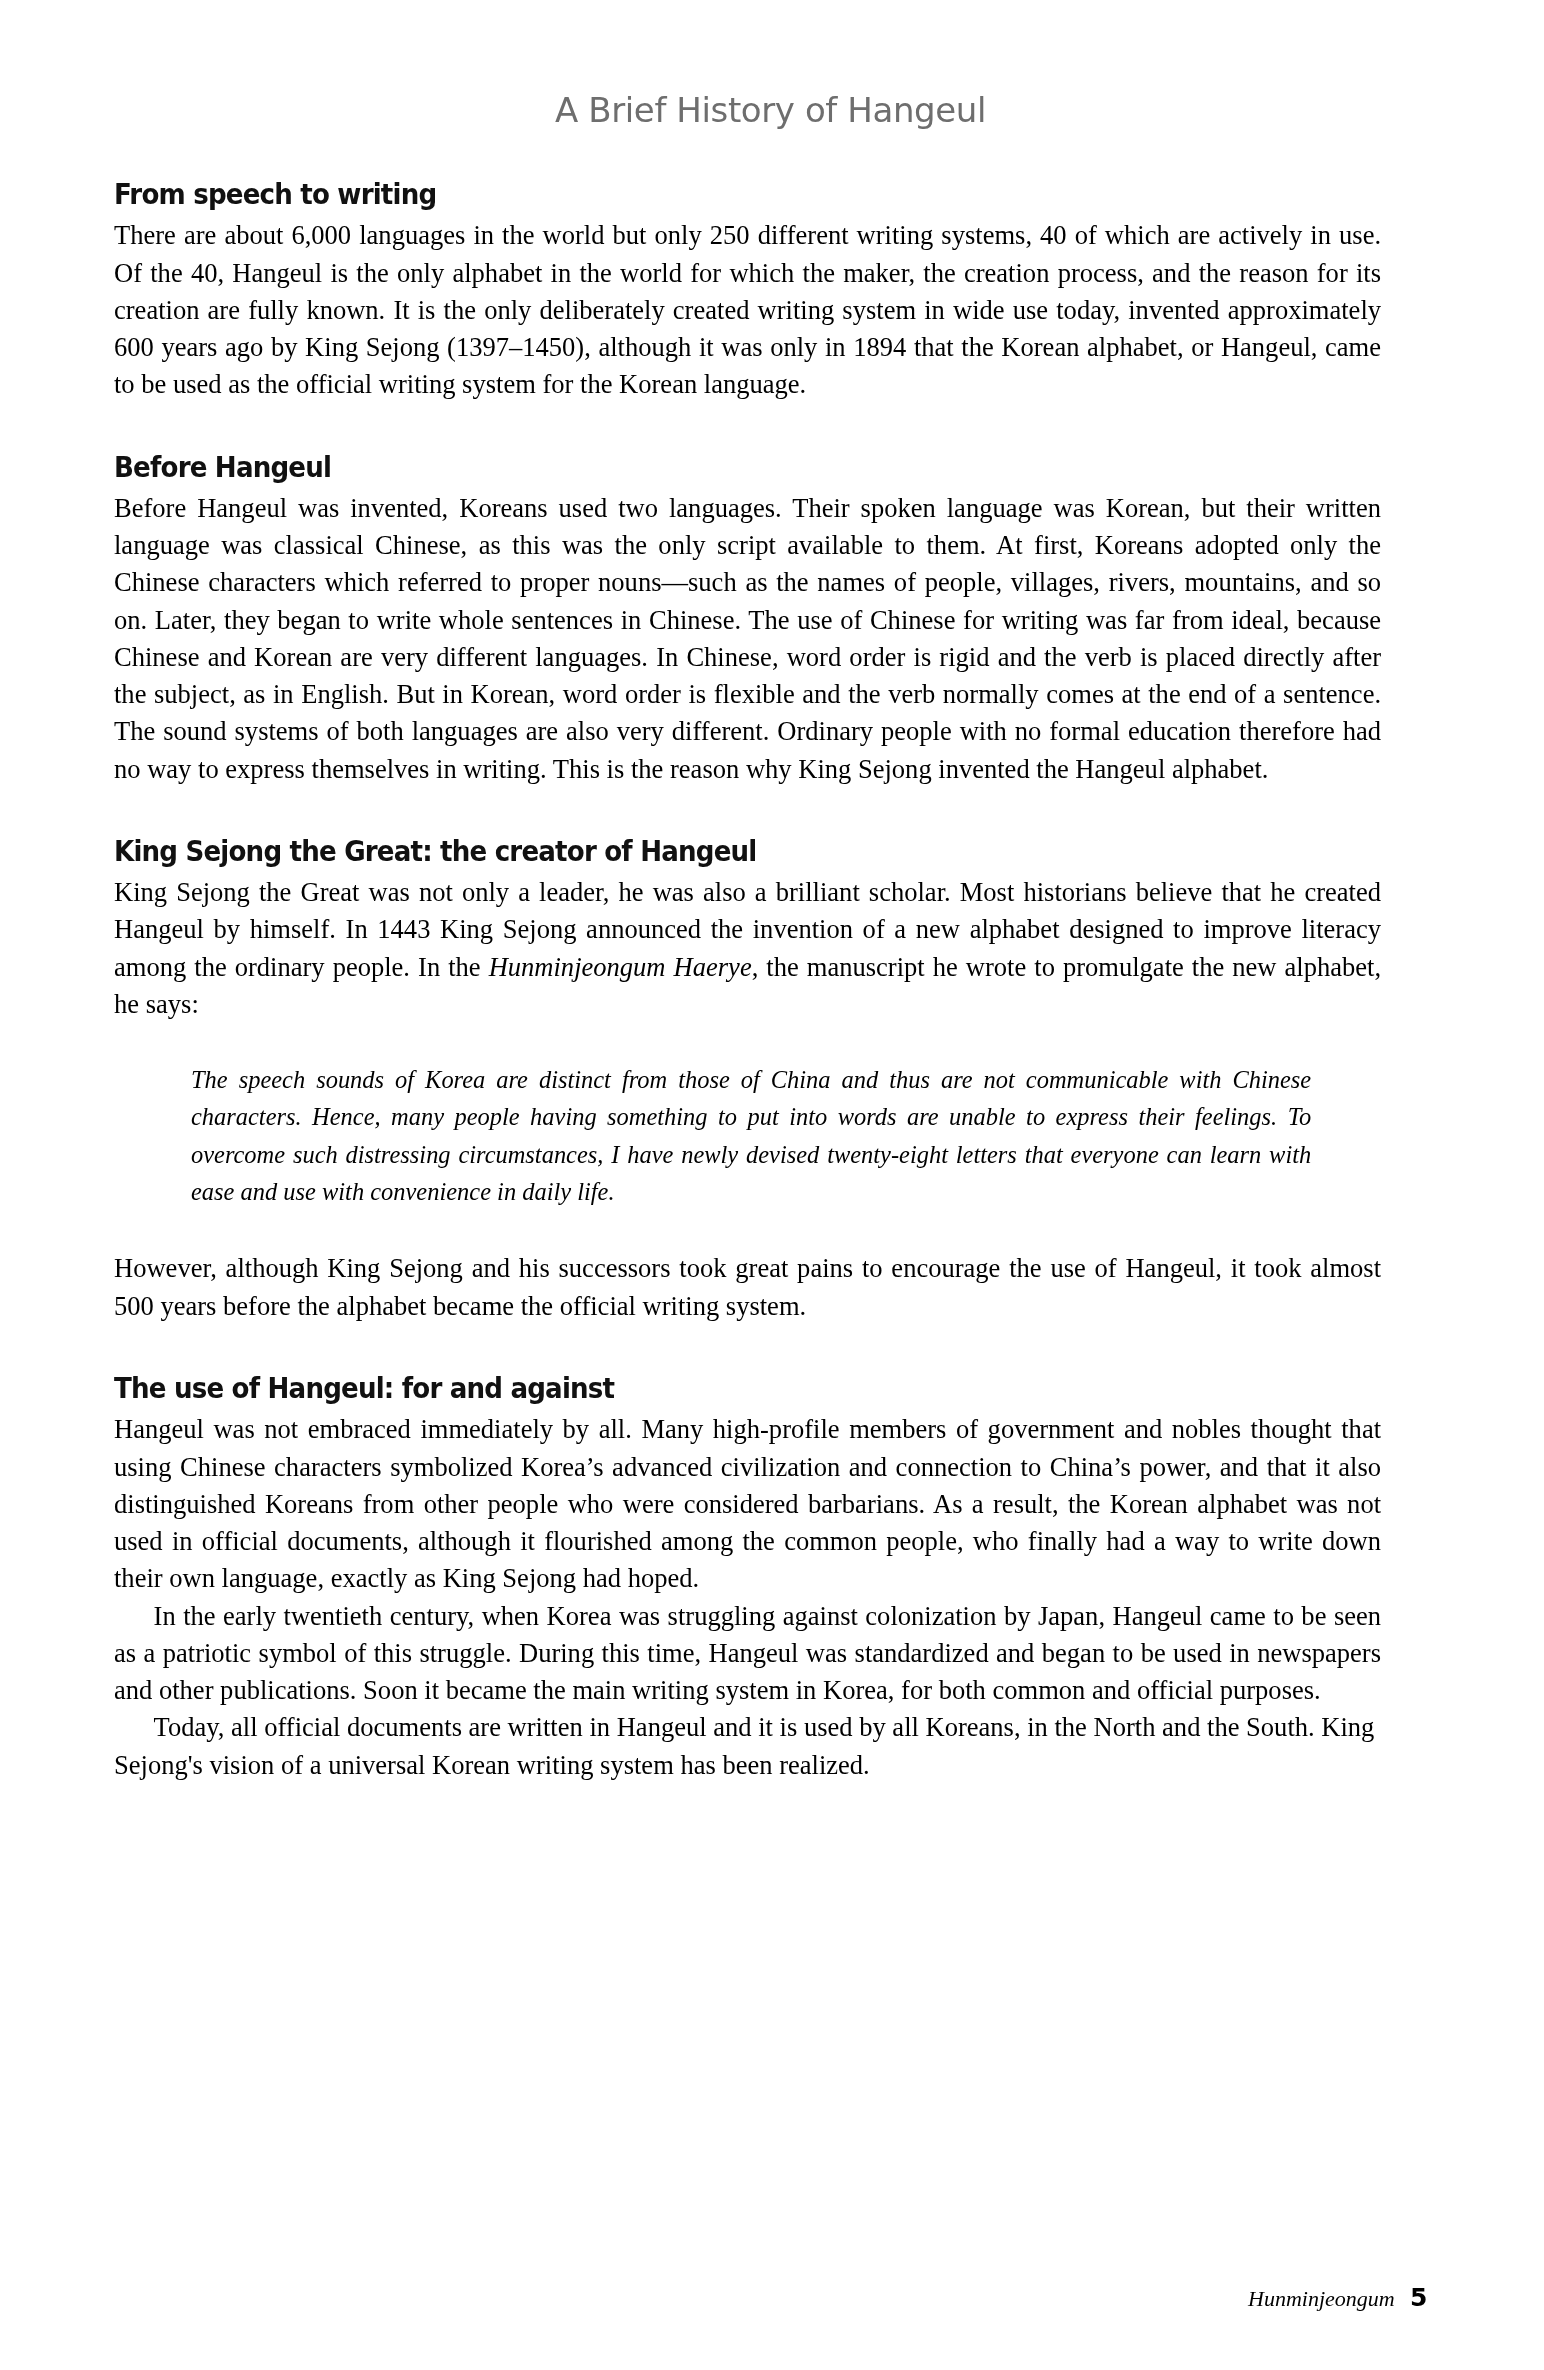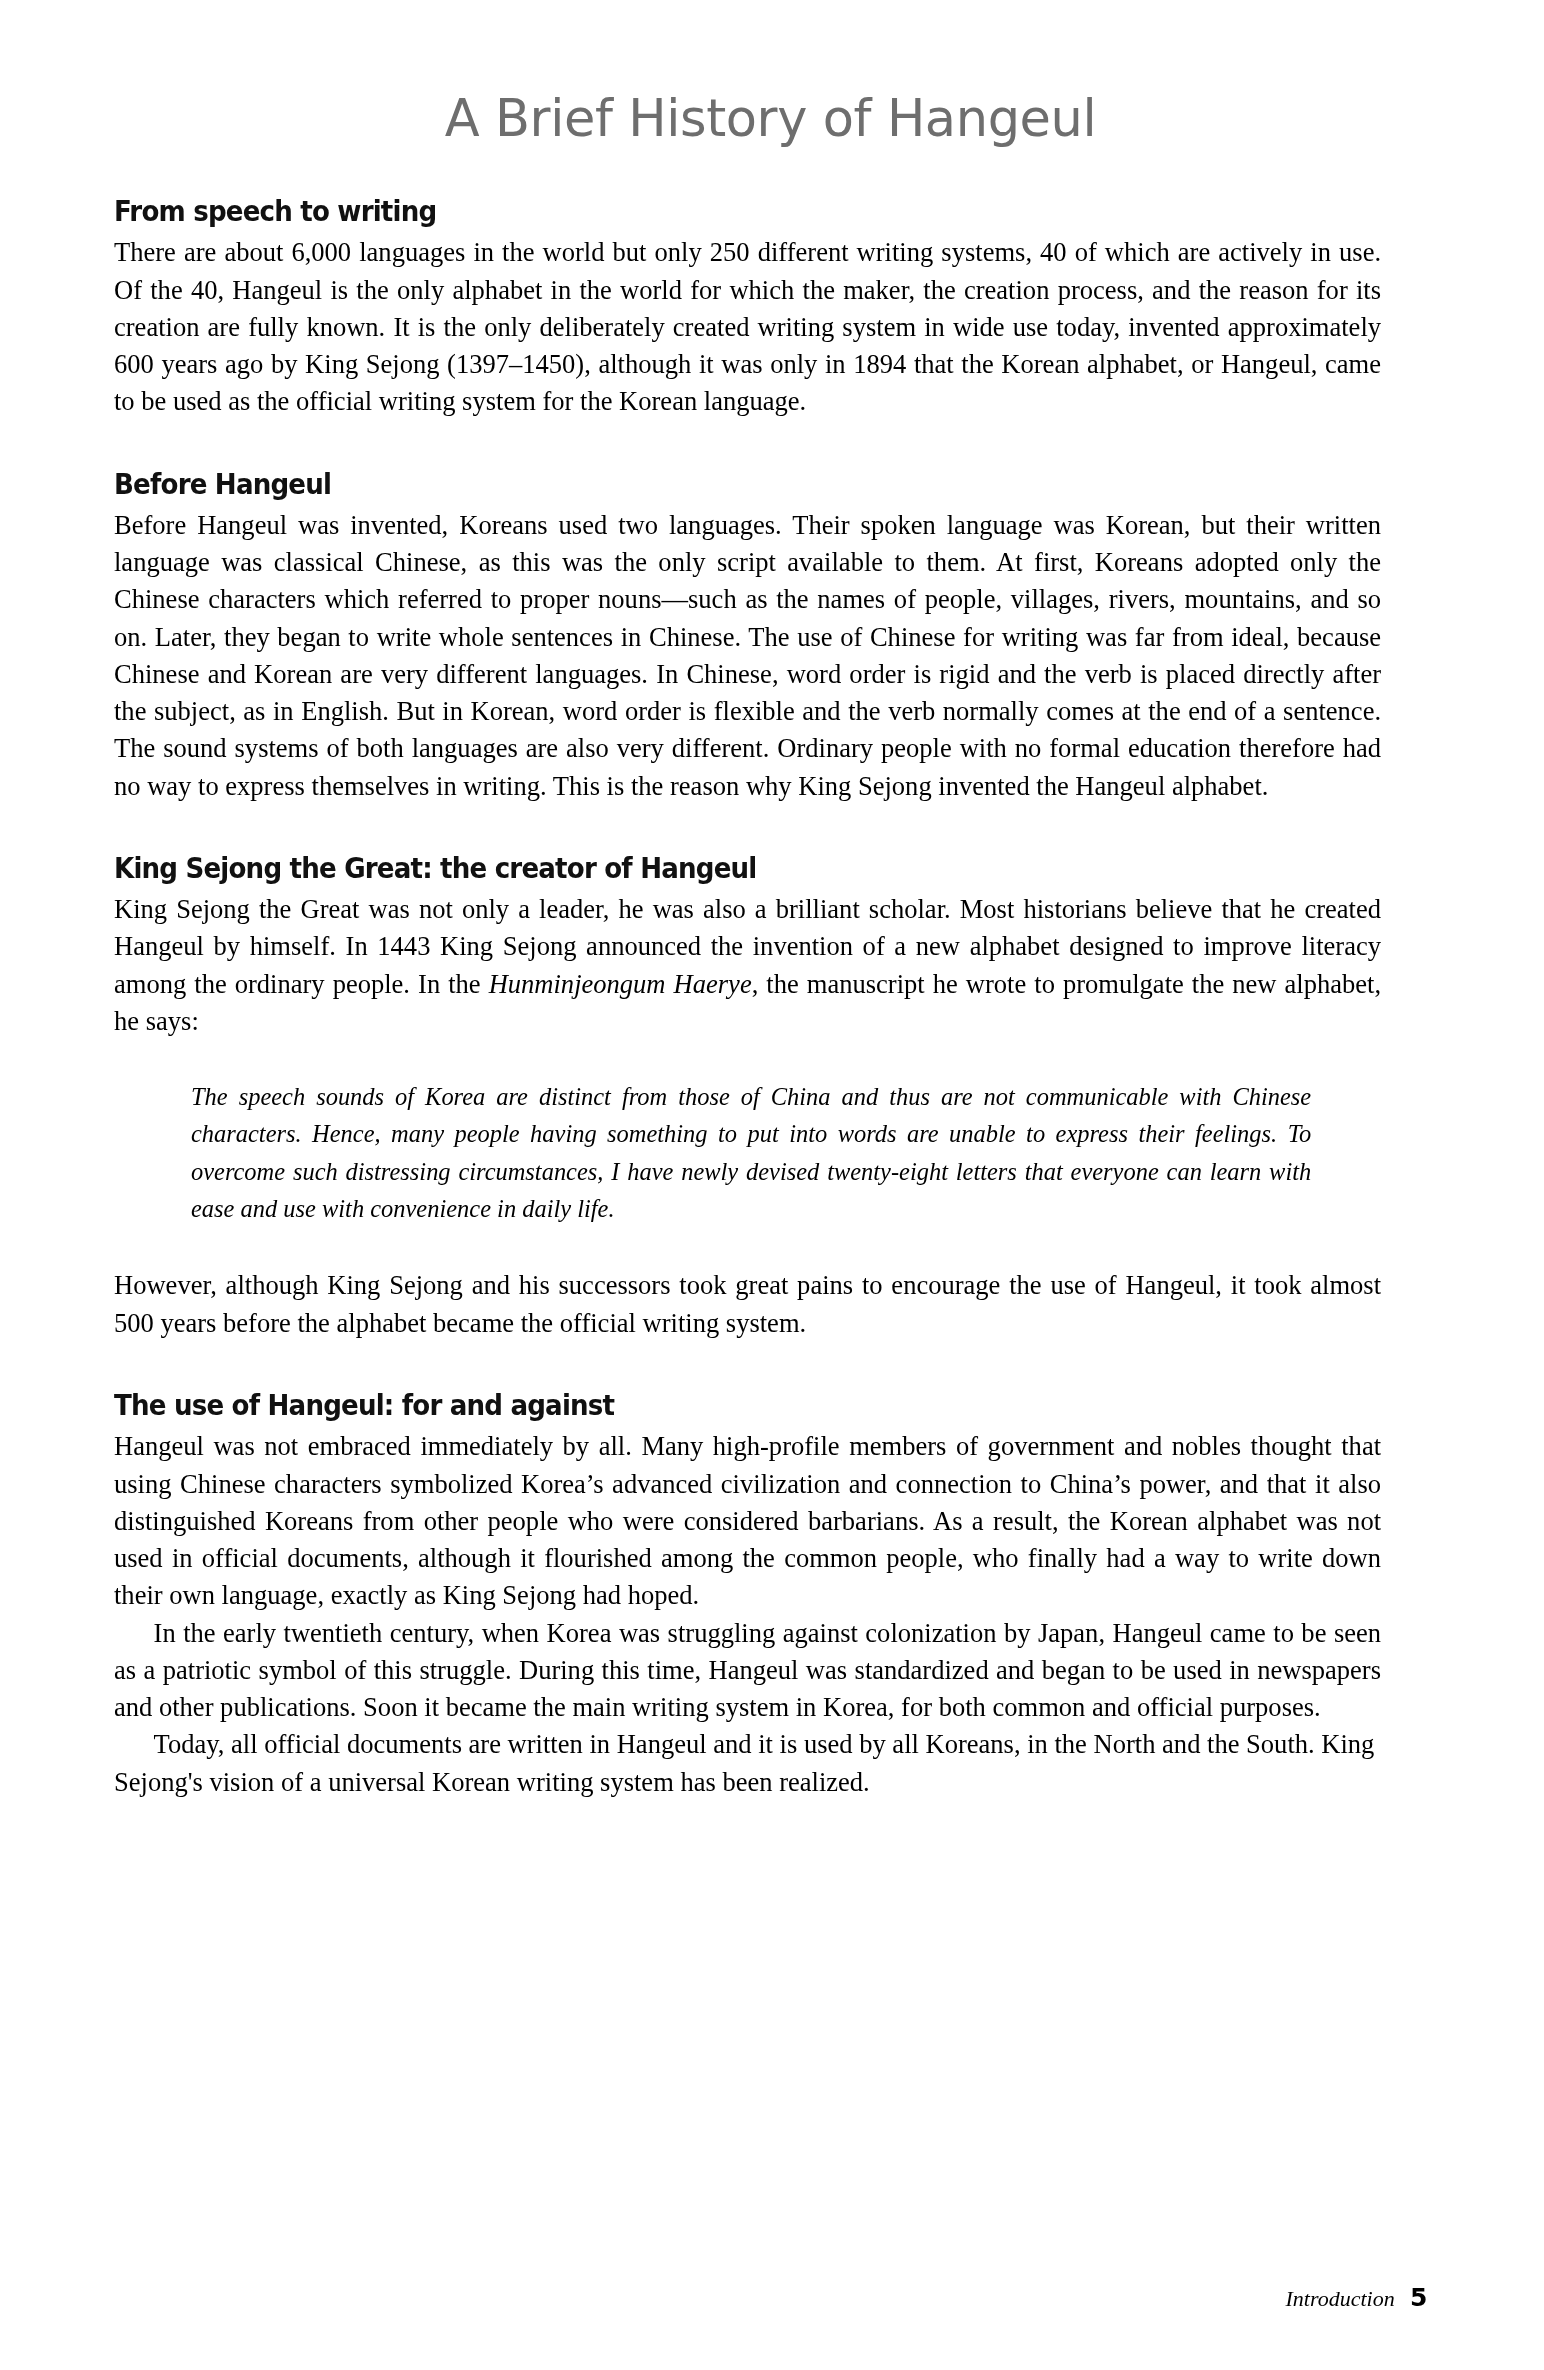--- a/index.html
+++ b/index.html
@@ -21,21 +21,21 @@
     position: absolute;
     left: 114px;
     top: 0;
     width: 1313px;
   }
 
   
   .doc-title {
     font-family: "DejaVu Sans", "Liberation Sans", sans-serif;
     font-weight: 400;
-    font-size: 51px;
+    font-size: 34px;
     line-height: 1.0;
     color: #6e6e6e;
     text-align: center;
     letter-spacing: -0.4px;
     margin: 0;
     padding-top: 93px;
     padding-bottom: 0;
     width: 100%;
   }
 
@@ -144,17 +144,17 @@
     <p class="body">However, although King Sejong and his successors took great pains to encourage the use of Hangeul, it took almost 500 years before the alphabet became the official writing system.</p>
 
     <h2 class="section-head sec-gap">The use of Hangeul: for and against</h2>
     <p class="body tight">Hangeul was not embraced immediately by all. Many high-profile members of government and nobles thought that using Chinese characters symbolized Korea’s advanced civilization and connection to China’s power, and that it also distinguished Koreans from other people who were considered barbarians. As a result, the Korean alphabet was not used in official documents, although it flourished among the common people, who finally had a way to write down their own language, exactly as King Sejong had hoped.</p>
     <p class="body indent">In the early twentieth century, when Korea was struggling against colonization by Japan, Hangeul came to be seen as a patriotic symbol of this struggle. During this time, Hangeul was standardized and began to be used in newspapers and other publications. Soon it became the main writing system in Korea, for both common and official purposes.</p>
     <p class="body indent nojust">Today, all official documents are written in Hangeul and it is used by all Koreans, in the North and the South. King Sejong's vision of a universal Korean writing system has been realized.</p>
 
   </div>
 
   <div class="footer">
-    <span class="footer-label">Introduction</span>
+    <span class="footer-label">Hunminjeongum</span>
     <span class="footer-page">5</span>
   </div>
 </div>
 
 
 </body></html>

